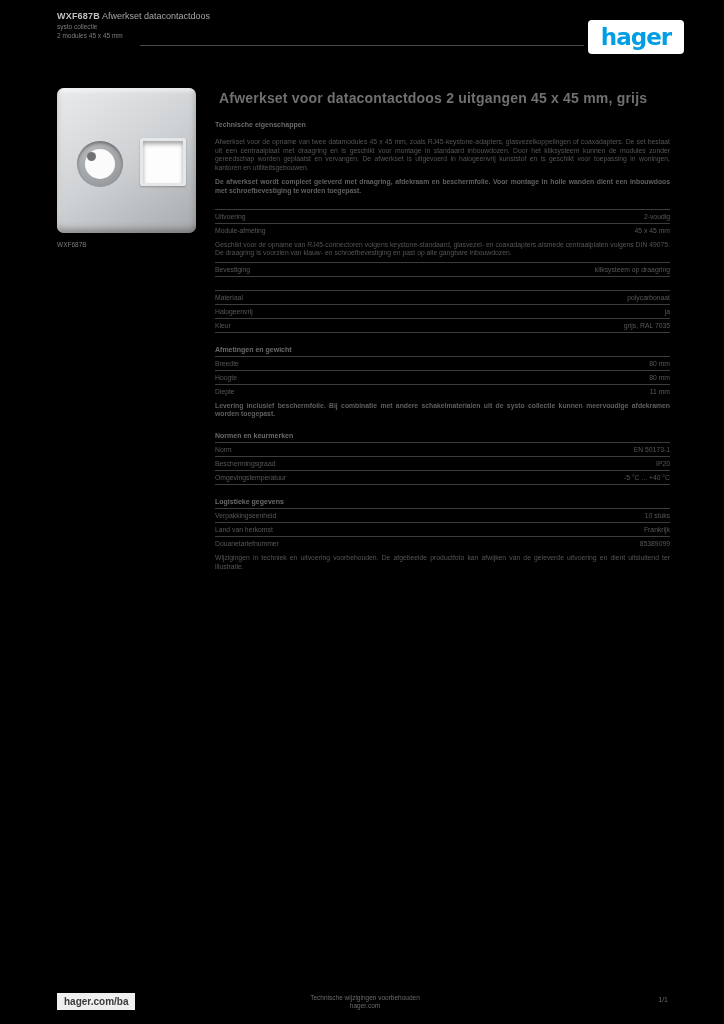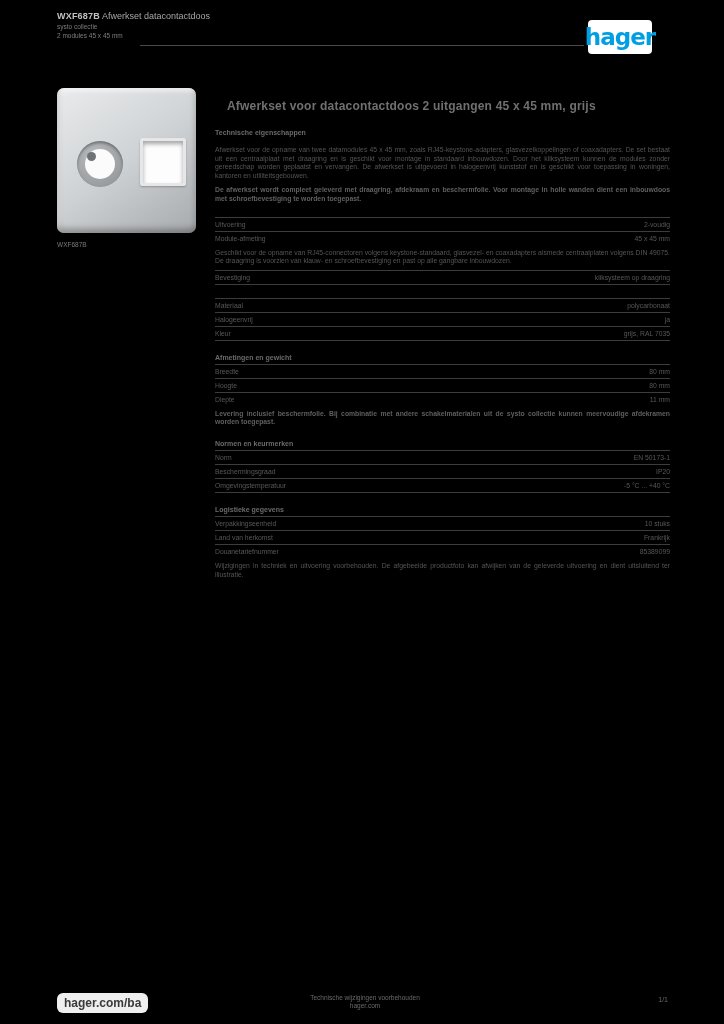--- a/index.html
+++ b/index.html
@@ -6,21 +6,21 @@
   .page{position:relative;width:724px;height:1024px;background:#000;overflow:hidden;
         font-family:"Liberation Sans",sans-serif;}
 
   
   .hdr-ref{position:absolute;left:57px;top:11px;}
   .hdr-line1{font-size:9px;color:#c2c2c2;white-space:nowrap;}
   .hdr-refcode{font-weight:bold;letter-spacing:.2px;}
   .hdr-name{color:#a6a6a6;margin-left:0;}
   .hdr-sub{font-size:6.5px;color:#7d7d7d;margin-top:2px;}
   .hdr-rule{position:absolute;left:140px;top:45px;width:444px;height:1px;background:#4a4a4a;}
-  .logo-chip{position:absolute;left:588px;top:20px;width:64px;height:34px;background:#ffffff;
+  .logo-chip{position:absolute;left:588px;top:20px;width:96px;height:34px;background:#ffffff;
              border-radius:4px;display:flex;align-items:center;justify-content:center;}
   .logo-text{color:#009ee2;font-size:23px;font-weight:bold;letter-spacing:-1px;
              font-family:"DejaVu Sans",sans-serif;}
 
   
   .product{position:absolute;left:57px;top:88px;width:139px;}
   .plate{position:relative;width:139px;height:145px;border-radius:7px;
          background:linear-gradient(145deg,#e9ebed 0%,#cfd2d4 50%,#a7aaad 100%);
          box-shadow:inset 0 -4px 6px rgba(0,0,0,.30), inset 2px 3px 4px rgba(255,255,255,.65);}
   .hole-round{position:absolute;left:20px;top:53px;width:46px;height:46px;border-radius:50%;
@@ -28,38 +28,38 @@
               box-shadow:inset 0 2px 3px rgba(0,0,0,.35);}
   .hole-core{position:absolute;left:8px;top:8px;width:30px;height:30px;border-radius:50%;background:#fbfbfb;}
   .hole-notch{position:absolute;left:10px;top:11px;width:9px;height:9px;border-radius:50%;background:#6f7274;}
   .hole-square{position:absolute;left:83px;top:50px;width:40px;height:42px;background:#fdfdfd;
                border:3px solid #e6e7e8;border-radius:2px;
                box-shadow:inset 0 3px 4px rgba(0,0,0,.35), 0 1px 2px rgba(0,0,0,.25);}
   .product-caption{margin-top:8px;font-size:6.5px;color:#7a7a7a;}
 
   
   .main{position:absolute;left:215px;top:88px;width:455px;color:#5d5d5d;}
-  .title{margin:12px;font-size:12px;font-weight:bold;color:#707070;letter-spacing:.2px;line-height:13px;}
+  .title{margin:4px;font-size:14px;font-weight:bold;color:#707070;letter-spacing:.2px;line-height:13px;}
   .tech-heading{margin-top:16px;font-size:7px;font-weight:bold;color:#6a6a6a;}
   .intro{margin:10px 0 0;font-size:6.8px;line-height:8.6px;text-align:justify;color:#555555;}
   .intro.bold{font-weight:bold;color:#606060;margin-top:6px;}
 
   .spec-section{margin-top:13px;}
   .spec-heading{font-size:7px;font-weight:bold;color:#6a6a6a;padding-bottom:3px;}
   .spec-row{display:flex;justify-content:space-between;gap:12px;padding:3px 0;
             border-top:1px solid #3c3c3c;font-size:6.8px;}
   .spec-section .spec-row:last-child{border-bottom:1px solid #3c3c3c;}
   .spec-label{color:#585858;}
   .spec-value{color:#585858;text-align:right;max-width:60%;}
   .spec-note{margin:4px 0;font-size:6.8px;line-height:8.6px;text-align:justify;color:#555555;}
   .spec-note.bold{font-weight:bold;color:#5f5f5f;}
 
   
   .footer-chip{position:absolute;left:57px;top:993px;background:#efefef;color:#3a3a3a;
-               font-size:12px;font-weight:bold;padding:3px 7px;border-radius:6px;cursor:pointer;}
+               font-size:10px;font-weight:bold;padding:3px 7px;border-radius:0;cursor:pointer;}
   .footer-center{position:absolute;left:300px;top:994px;width:130px;text-align:center;
                  font-size:6.5px;color:#6a6a6a;line-height:8px;}
   .footer-right{position:absolute;right:56px;top:996px;font-size:7px;color:#6a6a6a;}
 </style>
 </head>
 <body>
 
 <div class="page">
 
   <div class="hdr-ref">

